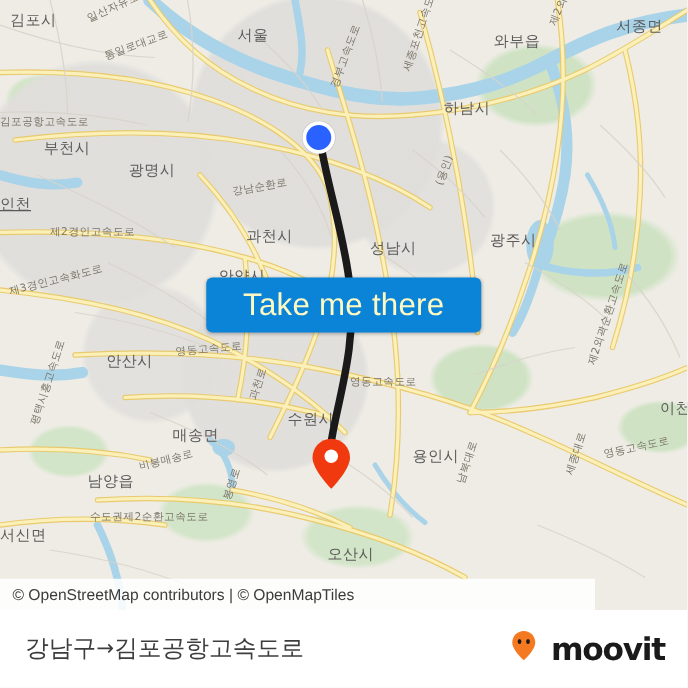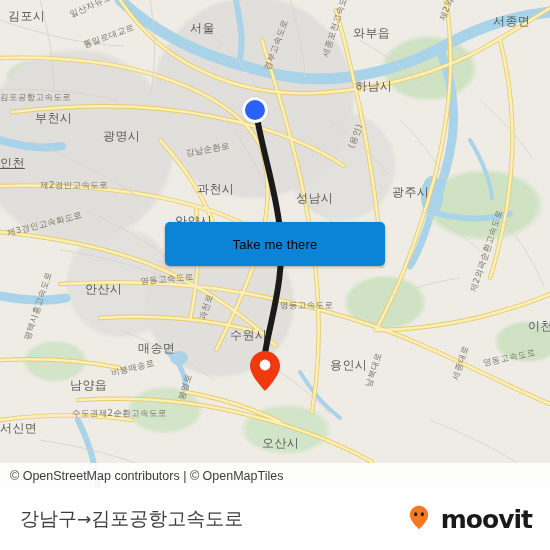--- a/index.html
+++ b/index.html
@@ -98,37 +98,37 @@
   
   .cta {
     position: absolute;
     left: 165px;
     top: 222px;
     width: 220px;
     height: 44px;
     background: #0b84d8;
     border: 0;
     border-radius: 5px;
-    color: #000000;
-    font-size: 13px;
+    color: #fef9c3;
+    font-size: 25px;
     font-family: "Liberation Sans", sans-serif;
     letter-spacing: .2px;
     cursor: pointer;
     display: flex;
     align-items: center;
     justify-content: center;
     box-shadow: 0 1px 3px rgba(0,0,0,.28);
   }
 
   
   .attribution {
     position: absolute;
     left: 0;
     top: 463px;
-    width: 550px;
+    width: 476px;
     height: 25px;
     background: rgba(255,255,255,0.86);
     display: flex;
     align-items: center;
     color: #3c3c3c;
     font-size: 12.5px;
     padding-left: 10px;
     box-sizing: border-box;
     font-family: "Liberation Sans", sans-serif;
   }
@@ -277,21 +277,21 @@
         <path d="M430 420 C460 432 490 446 516 462"></path>
         <path d="M502 220 C520 240 534 262 544 286"></path>
         <path d="M60 250 C100 256 138 266 172 280"></path>
         <path d="M330 120 C352 136 372 154 388 174"></path>
       </g>
     </svg>
 
     <div id="map-labels">
         <span class="maplabel city" style="left: 8px; top: 8px;">김포시</span>
         <span class="maplabel city" style="left: 190px; top: 20px;">서울</span>
-        <span class="maplabel city" style="left: 353px; top: 25px;">와부읍</span>
+        <span class="maplabel city" style="left: 395px; top: 25px;">와부읍</span>
         <span class="maplabel city" style="left: 493px; top: 13px;">서종면</span>
         <span class="maplabel city" style="left: 355px; top: 78px;">하남시</span>
         <span class="maplabel city" style="left: 35px; top: 110px;">부천시</span>
         <span class="maplabel city" style="left: 103px; top: 128px;">광명시</span>
         <span class="maplabel city" style="left: 0px; top: 155px; text-decoration: underline;">인천</span>
         <span class="maplabel city" style="left: 197px; top: 181px;">과천시</span>
         <span class="maplabel city" style="left: 296px; top: 190px;">성남시</span>
         <span class="maplabel city" style="left: 392px; top: 184px;">광주시</span>
         <span class="maplabel city" style="left: 175px; top: 213px;">안양시</span>
         <span class="maplabel city" style="left: 85px; top: 281px;">안산시</span>

